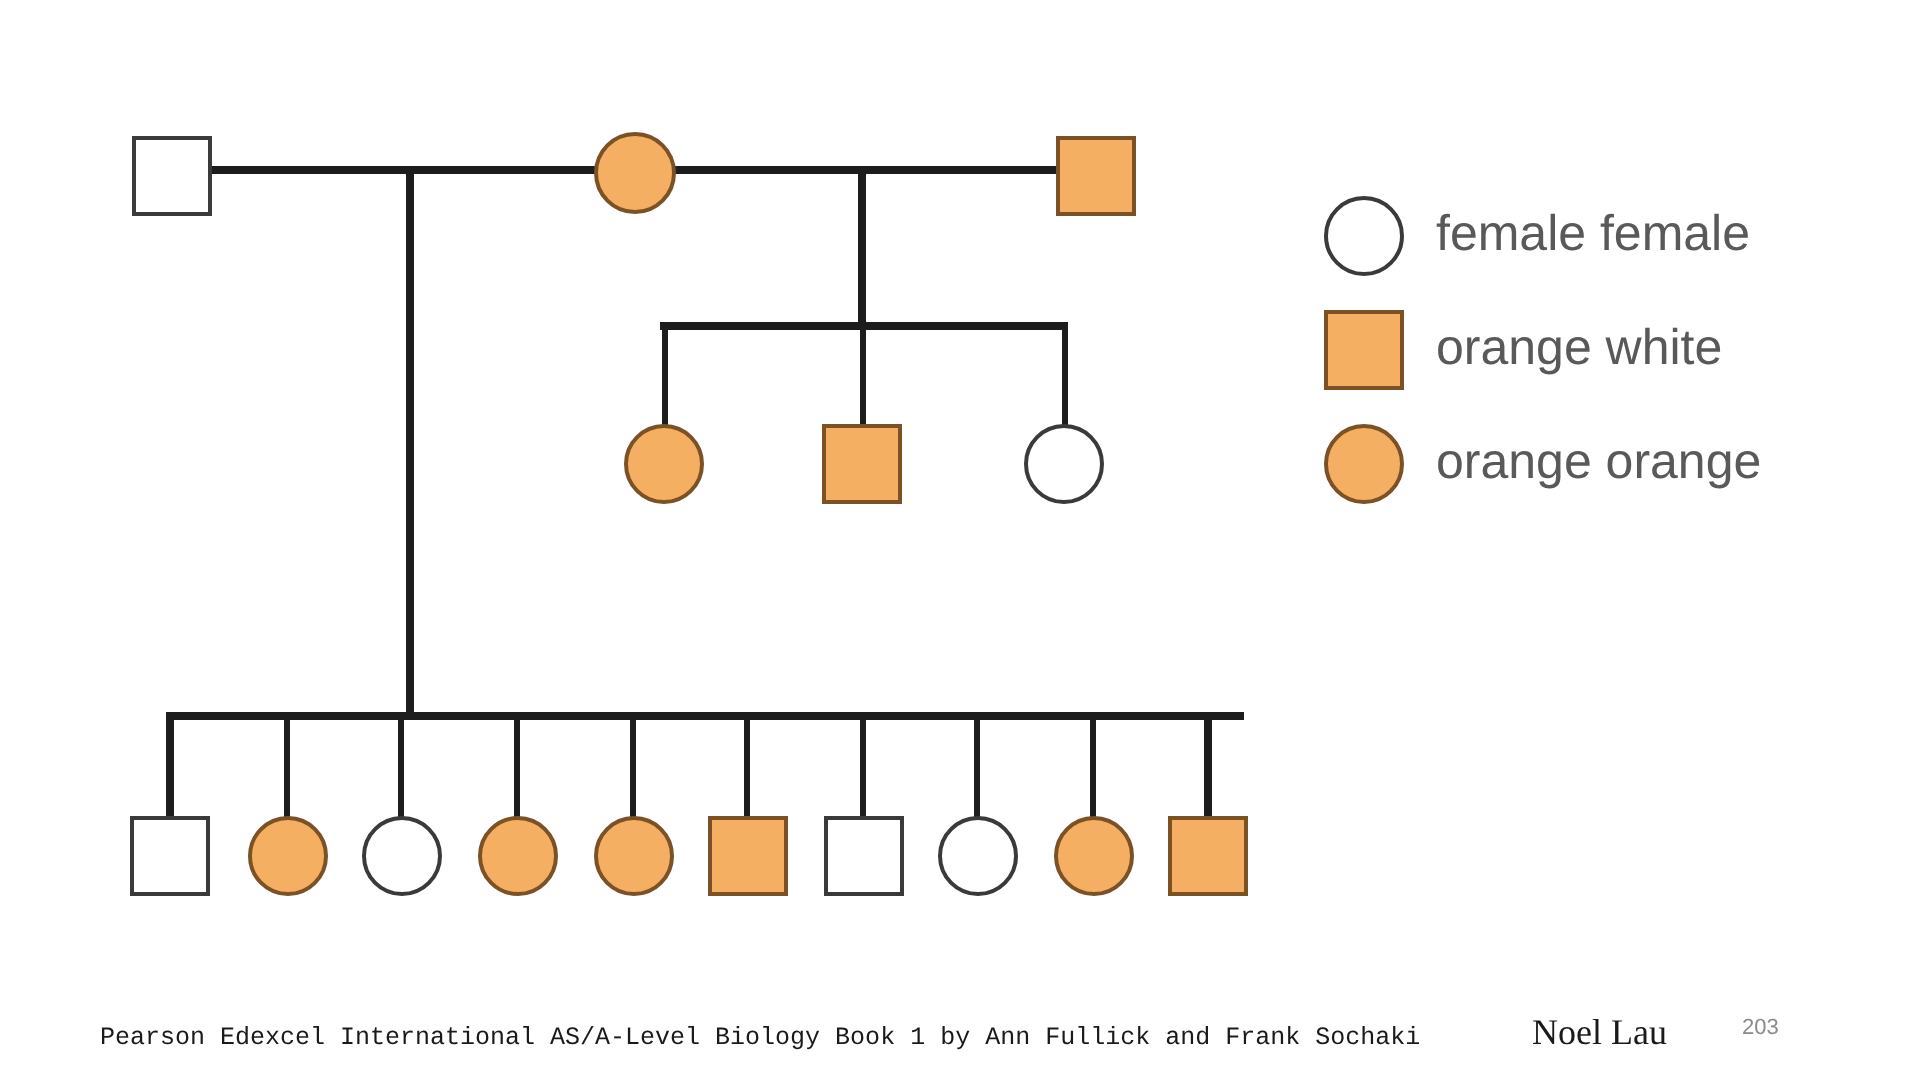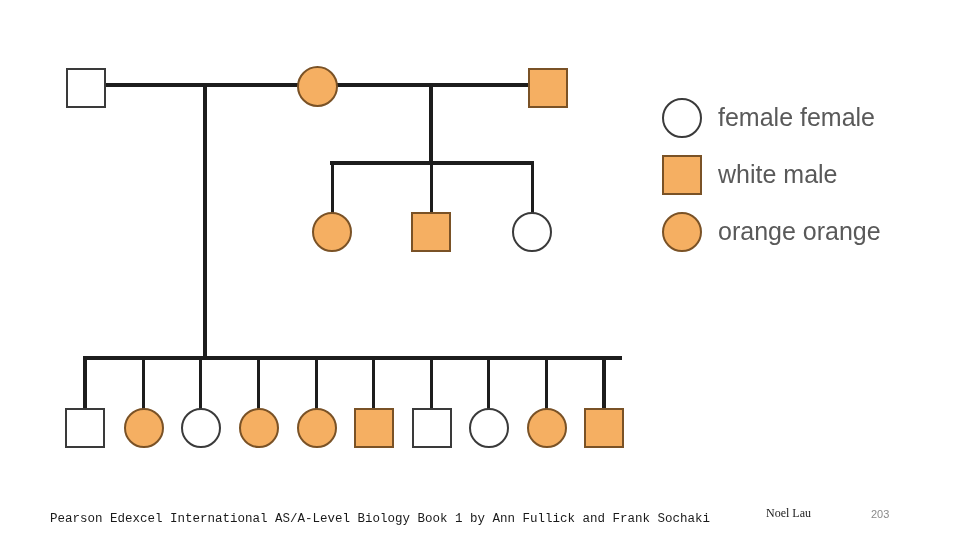--- a/index.html
+++ b/index.html
@@ -99,21 +99,21 @@
     font-family: Liberation Mono, monospace;
     font-size: 12.5px;
     color: #1a1a1a;
     white-space: nowrap;
   }
   #footer-author {
     position: absolute;
     left: 766px;
     top: 506px;
     font-family: "Liberation Serif", serif;
-    font-size: 12px;
+    font-size: 18px;
     color: #1a1a1a;
     white-space: nowrap;
   }
   #footer-page {
     position: absolute;
     left: 871px;
     top: 508px;
     font-family: "Liberation Sans", sans-serif;
     font-size: 11px;
     color: #8a8a8a;
@@ -176,21 +176,21 @@
   <div id="legend">
 
 
     <div class="legend-row">
       <span class="legend-sym circle"></span>
       <span class="legend-label">female female</span>
     </div>
 
     <div class="legend-row">
       <span class="legend-sym square orange"></span>
-      <span class="legend-label">white male</span>
+      <span class="legend-label">orange white</span>
     </div>
 
     <div class="legend-row">
       <span class="legend-sym circle orange"></span>
       <span class="legend-label">orange orange</span>
     </div>
 
   </div>
 
   <div id="footer-attribution">Pearson Edexcel International AS/A-Level Biology Book 1 by Ann Fullick and Frank Sochaki</div>

